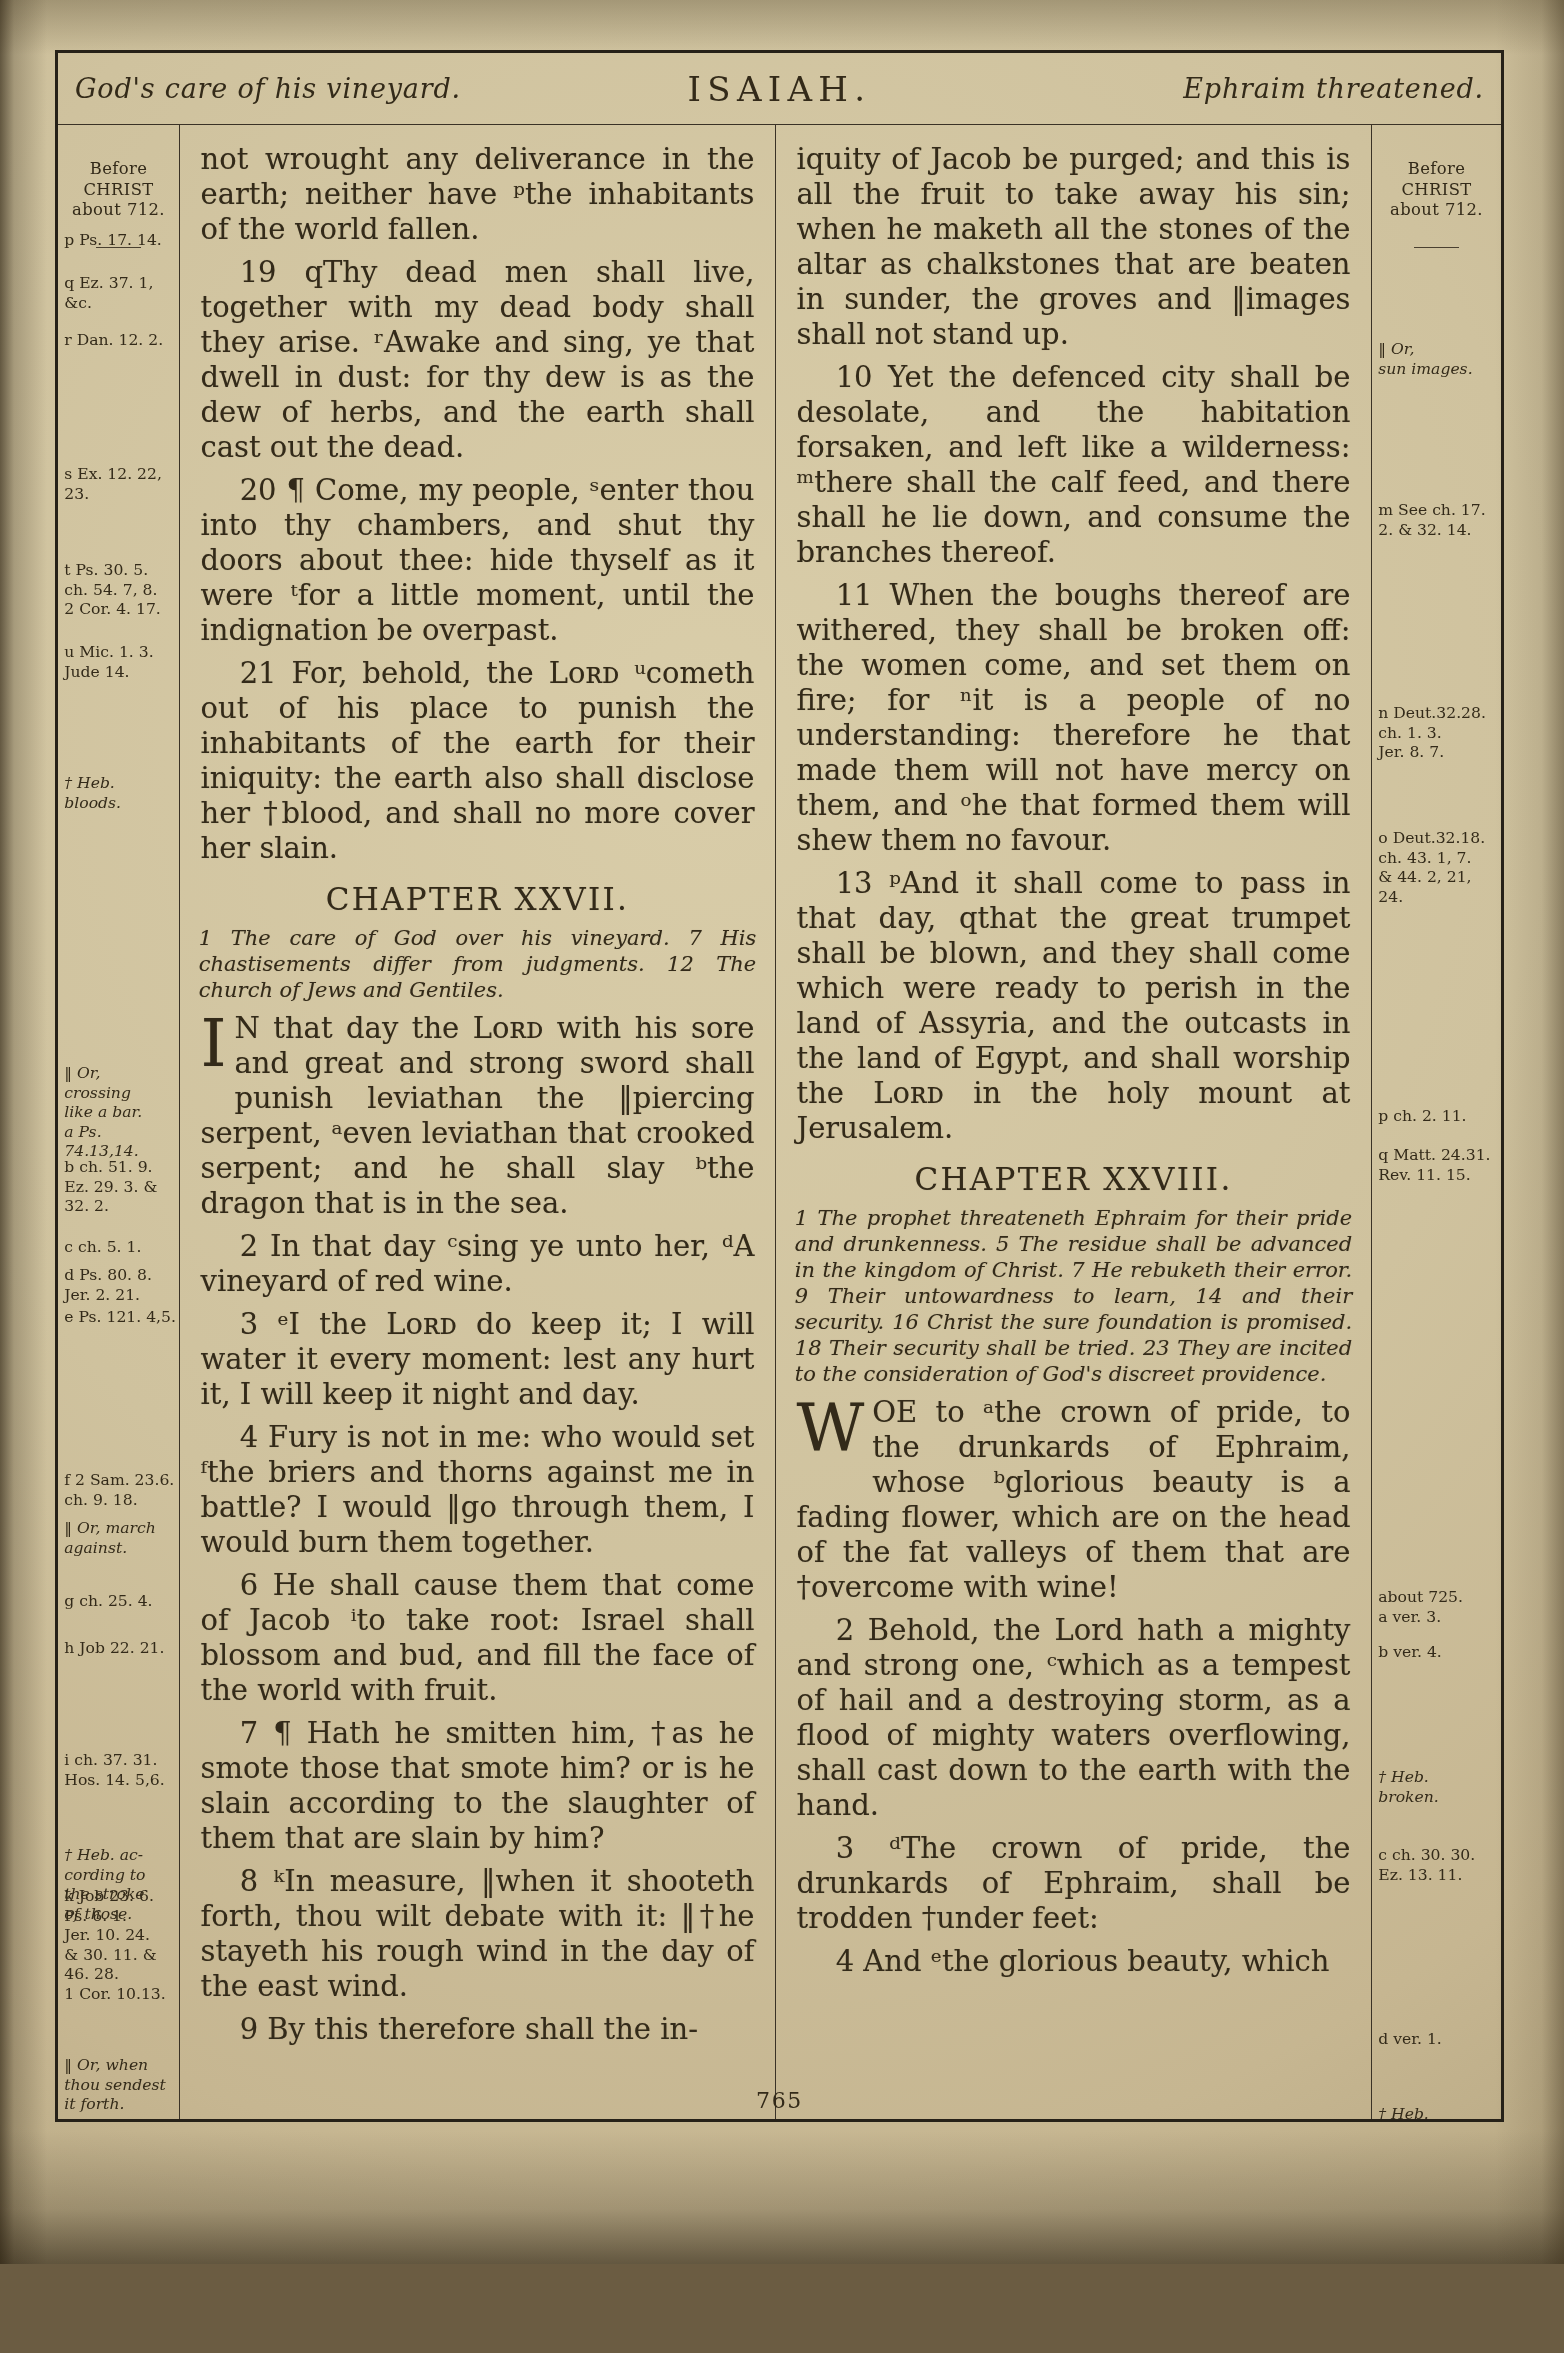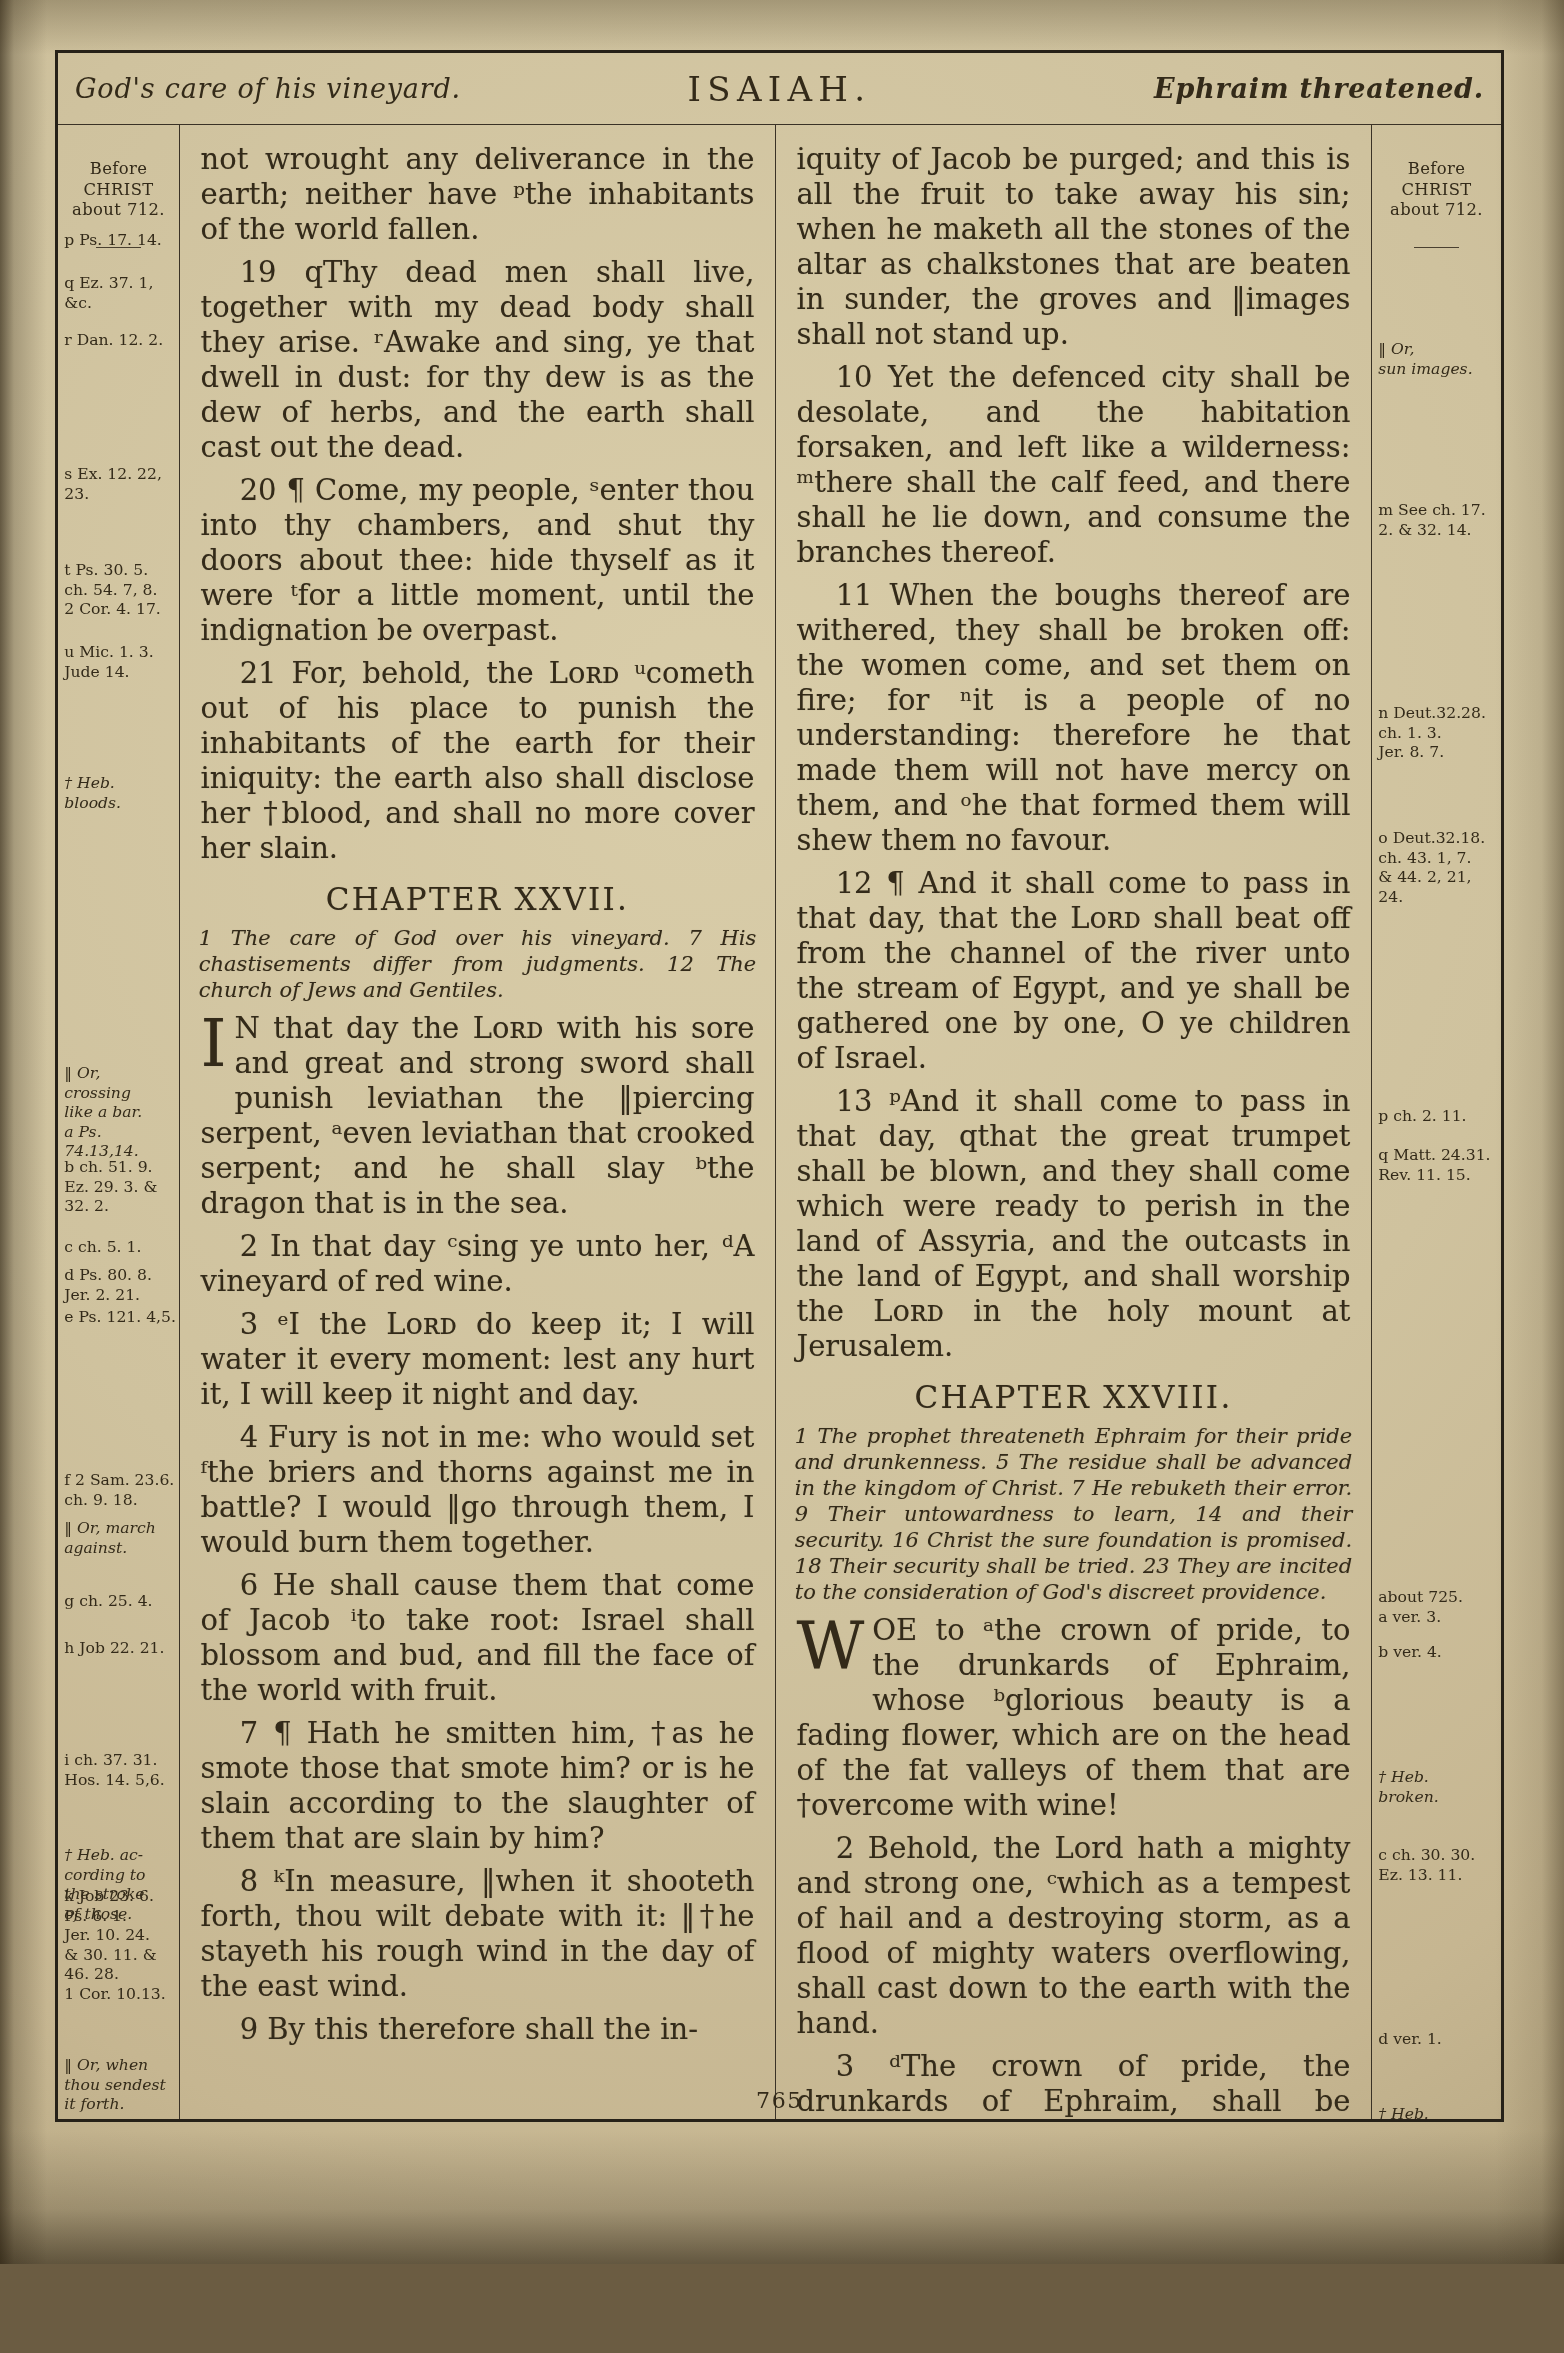--- a/index.html
+++ b/index.html
@@ -31,21 +31,21 @@
   .running-header {
     height: 72px;
     display: flex;
     align-items: center;
     padding: 0 17px;
     border-bottom: 1.6px solid #3a3226;
     box-sizing: border-box;
   }
   .rh-side { flex: 1; font-style: italic; font-size: 27px; letter-spacing: 0.8px; }
   .rh-left  { text-align: left; }
-  .rh-right { text-align: right; font-weight: bold; }
+  .rh-right { text-align: right; }
   .rh-title { flex: 0 0 auto; font-size: 34px; letter-spacing: 6.3px; text-align: center; padding: 0 31px; }
 
   
   .columns {
     display: grid;
     grid-template-columns: 121px 1fr 1fr 130px;
     height: calc(100% - 72px);
     box-sizing: border-box;
   }
   .columns > * { box-sizing: border-box; overflow: hidden; }
@@ -195,21 +195,20 @@
         <p class="verse">6 He shall cause them that come of Jacob ⁱto take root: Israel shall blossom and bud, and fill the face of the world with fruit.</p>
         <p class="verse">7 ¶ Hath he smitten him, †as he smote those that smote him? or is he slain according to the slaughter of them that are slain by him?</p>
         <p class="verse">8 ᵏIn measure, ‖when it shooteth forth, thou wilt debate with it: ‖†he stayeth his rough wind in the day of the east wind.</p>
         <p class="verse">9 By this therefore shall the in-</p>
       </section>
 
       <section class="text-col">
         <p class="cont">iquity of Jacob be purged; and this is all the fruit to take away his sin; when he maketh all the stones of the altar as chalkstones that are beaten in sunder, the groves and ‖images shall not stand up.</p>
         <p class="verse">10 Yet the defenced city shall be desolate, and the habitation forsaken, and left like a wilderness: ᵐthere shall the calf feed, and there shall he lie down, and consume the branches thereof.</p>
         <p class="verse">11 When the boughs thereof are withered, they shall be broken off: the women come, and set them on fire; for ⁿit is a people of no understanding: therefore he that made them will not have mercy on them, and ᵒhe that formed them will shew them no favour.</p>
-        <p class="verse">12 ¶ And it shall come to pass in that day, that the Lᴏʀᴅ shall beat off from the channel of the river unto the stream of Egypt, and ye shall be gathered one by one, O ye children of Israel.</p>
         <p class="verse">13 ᵖAnd it shall come to pass in that day, qthat the great trumpet shall be blown, and they shall come which were ready to perish in the land of Assyria, and the outcasts in the land of Egypt, and shall worship the Lᴏʀᴅ in the holy mount at Jerusalem.</p>
         <h2 class="chapter">CHAPTER XXVIII.</h2>
         <p class="summary">1 The prophet threateneth Ephraim for their pride and drunkenness. 5 The residue shall be advanced in the kingdom of Christ. 7 He rebuketh their error. 9 Their untowardness to learn, 14 and their security. 16 Christ the sure foundation is promised. 18 Their security shall be tried. 23 They are incited to the consideration of God's discreet providence.</p>
         <p class="dc-para">
           <span class="dropcap">W</span><span>OE to ᵃthe crown of pride, to the drunkards of Ephraim, whose ᵇglorious beauty is a fading flower, which are on the head of the fat valleys of them that are †overcome with wine!</span>
         </p>
         <p class="verse">2 Behold, the Lord hath a mighty and strong one, ᶜwhich as a tempest of hail and a destroying storm, as a flood of mighty waters overflowing, shall cast down to the earth with the hand.</p>
         <p class="verse">3 ᵈThe crown of pride, the drunkards of Ephraim, shall be trodden †under feet:</p>
         <p class="verse">4 And ᵉthe glorious beauty, which</p>
       </section>

